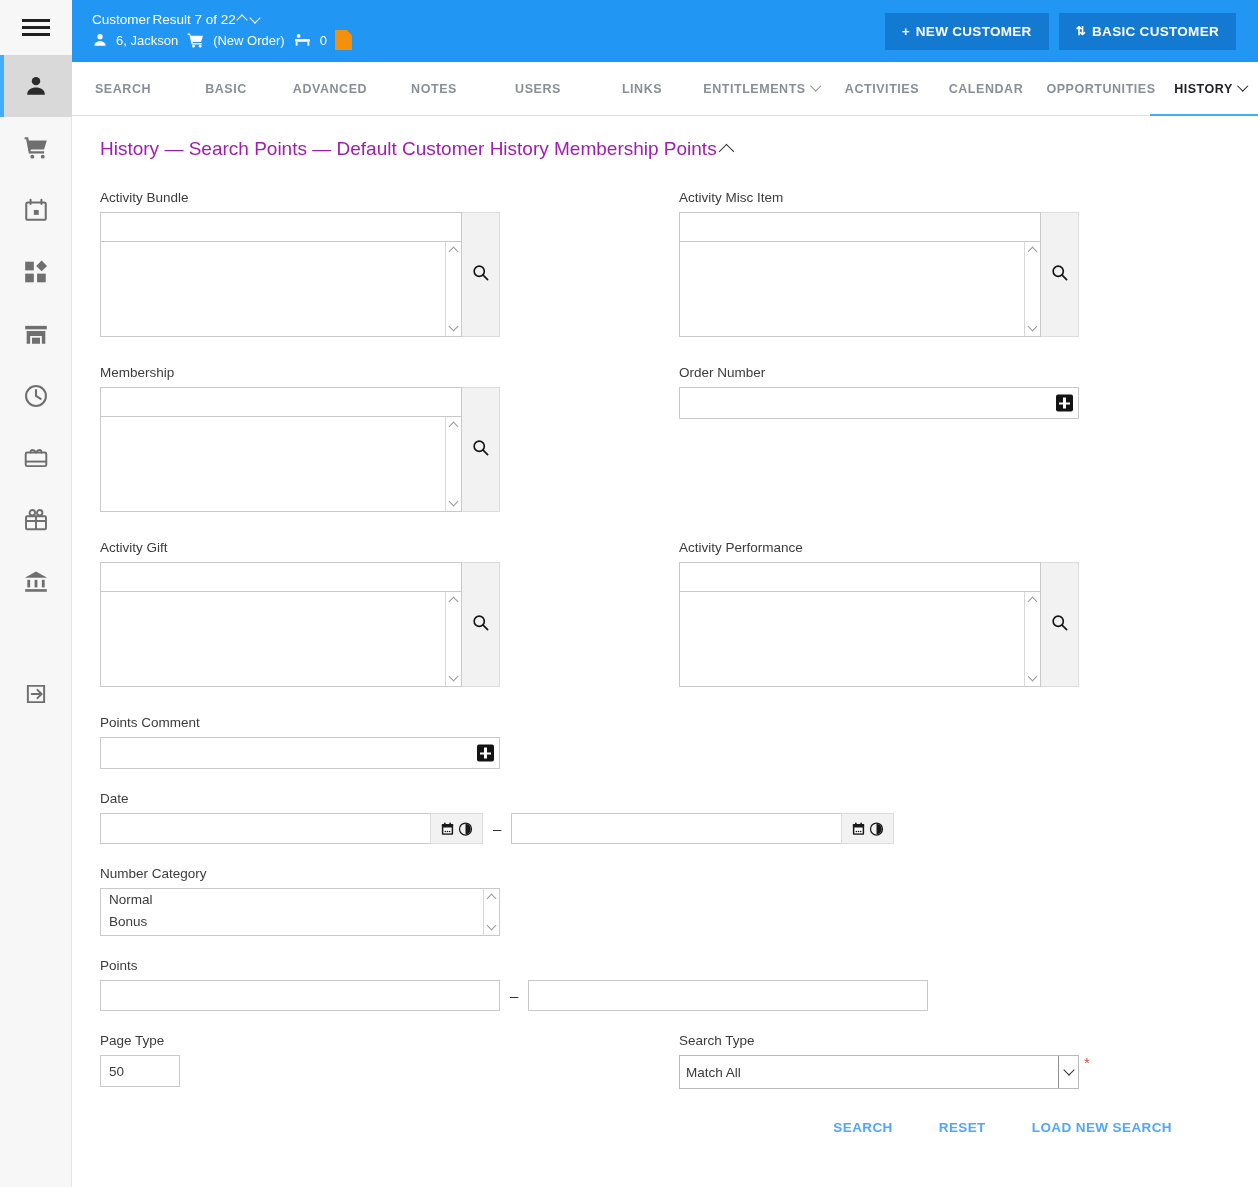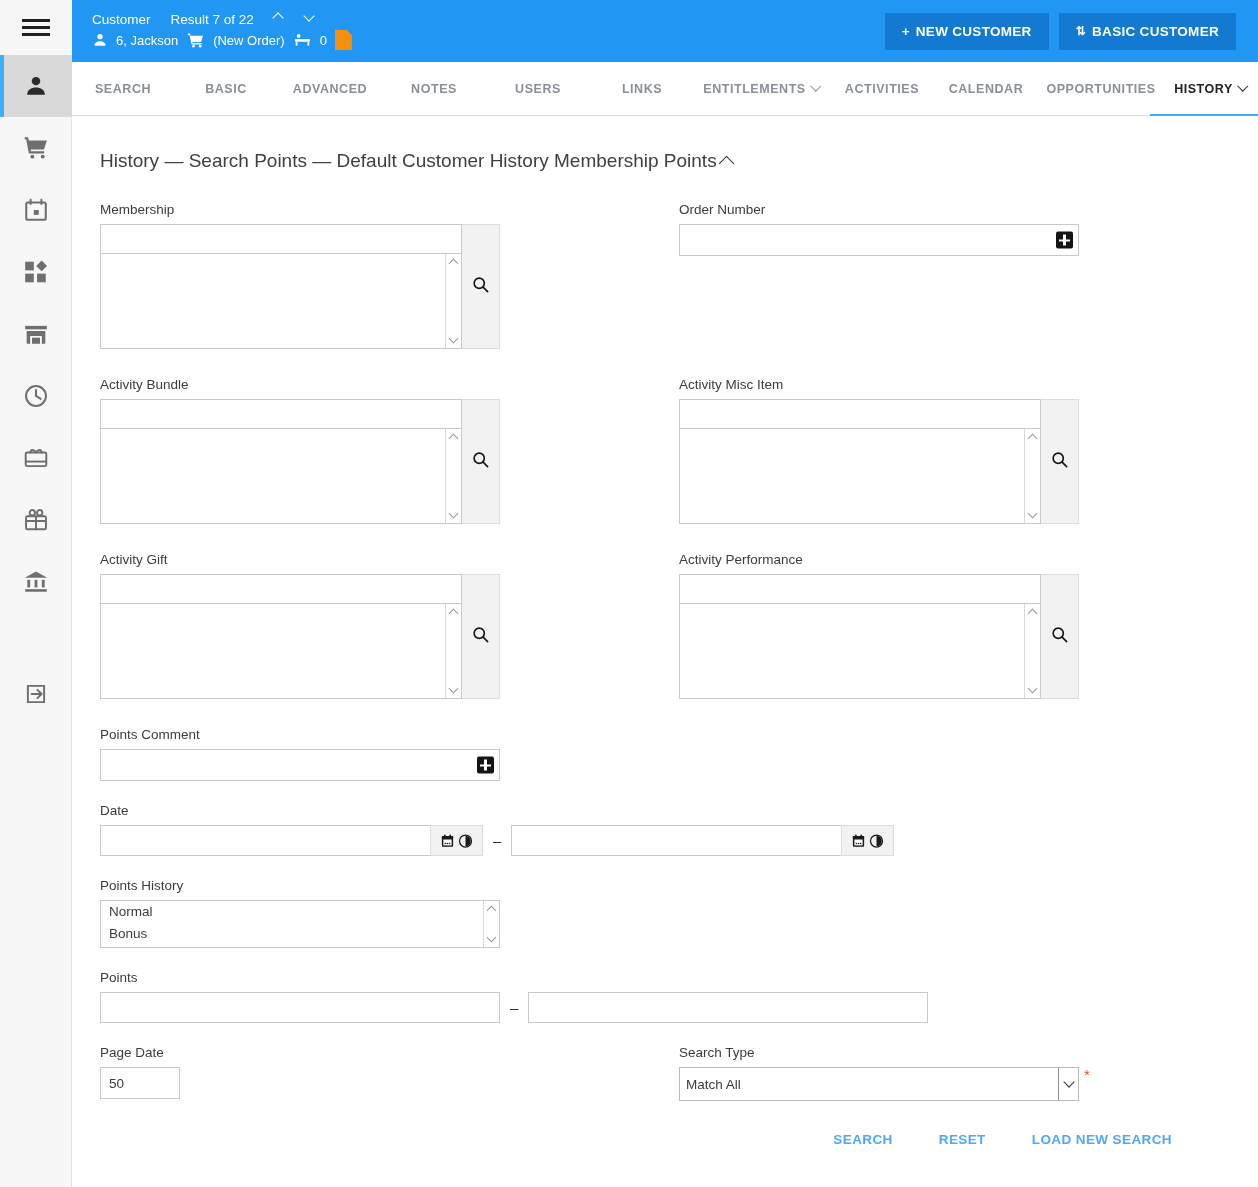--- a/index.html
+++ b/index.html
@@ -45,21 +45,21 @@
 
   
   .topbar {
     position: absolute; left: 72px; top: 0;
     width: 1186px; height: 62px;
     background: #2196f3;
     color: #fff;
     display: flex; align-items: center;
   }
   .topbar-left { padding-left: 20px; display: flex; flex-direction: column; gap: 3px; }
-  .tb-row1 { display: flex; gap: 20px; font-size: 13.5px; }
+  .tb-row1 { display: flex; align-items: center; gap: 2px; font-size: 13.5px; }
   .tb-customer { font-weight: 400; }
   .tb-result { font-size: 13.5px; }
   .caret-up, .caret-down {
     display: inline-block; width: 11px; height: 11px; position: relative; cursor: pointer;
   }
   .caret-up::after, .caret-down::after {
     content: ""; position: absolute; left: 0; top: 2px;
     width: 7px; height: 7px;
     border-left: 1.6px solid #fff; border-top: 1.6px solid #fff;
   }
@@ -110,23 +110,23 @@
   }
 
   
   .content {
     position: absolute; left: 72px; top: 116px;
     width: 1186px; height: 1071px;
     background: #fff;
     padding: 20px 0 0 28px;
   }
   .page-title {
-    font-size: 19px; color: #404040; font-weight: normal;
+    font-size: 19px; color: #a21caf; font-weight: normal;
     display: flex; align-items: center; gap: 4px;
-    margin: 14px 0 30px 0;
+    margin: 2px 0 30px 0;
   }
   .title-collapse {
     display: inline-block; width: 14px; height: 14px; position: relative; cursor: pointer;
   }
   .title-collapse::after {
     content: ""; position: absolute; left: 0; top: 4px;
     width: 10px; height: 10px;
     border-left: 1.7px solid #333; border-top: 1.7px solid #333;
     transform: rotate(45deg);
   }
@@ -483,52 +483,20 @@
 
   <div class="content">
 
     <div class="page-title">
       <span>History — Search Points — Default Customer History Membership Points</span>
       <span class="title-collapse"></span>
     </div>
 
     <div class="row mb28">
       <div class="col">
-        <label class="fld-label">Membership</label>
-        <div class="lookup">
-          <div class="lookup-inner">
-            <input class="lk-text" type="text" value="" style="">
-            <div class="lk-list tall">
-              <div class="lk-scroll">
-                <div class="sb-arrow up"></div>
-                <div class="sb-arrow dn"></div>
-              </div>
-            </div>
-          </div>
-          <div class="lk-btn">
-            <span>
-              <svg width="19" height="19" viewBox="0 0 24 24" fill="none" stroke="#161616" stroke-width="2.1">
-                <circle cx="10.4" cy="10.4" r="6.4"></circle>
-                  <path d="M15.3 15.3L21 21" stroke-linecap="round"></path>
-              </svg>
-            </span>
-          </div>
-        </div>
-      </div>
-      <div class="col">
-        <label class="fld-label">Order Number</label>
-        <div class="plusfield">
-          <input class="pf-input" type="text" value="" style="">
-          <span class="pf-plus"></span>
-        </div>
-      </div>
-    </div>
-
-    <div class="row mb28">
-      <div class="col">
         <label class="fld-label">Activity Bundle</label>
         <div class="lookup">
           <div class="lookup-inner">
             <input class="lk-text" type="text" value="" style="">
             <div class="lk-list tall">
               <div class="lk-scroll">
                 <div class="sb-arrow up"></div>
                 <div class="sb-arrow dn"></div>
               </div>
             </div>
@@ -556,20 +524,52 @@
             </div>
           </div>
           <div class="lk-btn">
             <span>
               <svg width="19" height="19" viewBox="0 0 24 24" fill="none" stroke="#161616" stroke-width="2.1">
                 <circle cx="10.4" cy="10.4" r="6.4"></circle>
                   <path d="M15.3 15.3L21 21" stroke-linecap="round"></path>
               </svg>
             </span>
           </div>
+        </div>
+      </div>
+    </div>
+
+    <div class="row mb28">
+      <div class="col">
+        <label class="fld-label">Membership</label>
+        <div class="lookup">
+          <div class="lookup-inner">
+            <input class="lk-text" type="text" value="" style="">
+            <div class="lk-list tall">
+              <div class="lk-scroll">
+                <div class="sb-arrow up"></div>
+                <div class="sb-arrow dn"></div>
+              </div>
+            </div>
+          </div>
+          <div class="lk-btn">
+            <span>
+              <svg width="19" height="19" viewBox="0 0 24 24" fill="none" stroke="#161616" stroke-width="2.1">
+                <circle cx="10.4" cy="10.4" r="6.4"></circle>
+                  <path d="M15.3 15.3L21 21" stroke-linecap="round"></path>
+              </svg>
+            </span>
+          </div>
+        </div>
+      </div>
+      <div class="col">
+        <label class="fld-label">Order Number</label>
+        <div class="plusfield">
+          <input class="pf-input" type="text" value="" style="">
+          <span class="pf-plus"></span>
         </div>
       </div>
     </div>
 
     <div class="row mb28">
       <div class="col">
         <label class="fld-label">Activity Gift</label>
         <div class="lookup">
           <div class="lookup-inner">
             <input class="lk-text" type="text" value="" style="">
@@ -669,21 +669,21 @@
                 <circle cx="12" cy="12" r="9.6" fill="none" stroke="#1a1a1a" stroke-width="2"></circle>
                 <path d="M12 3.5a8.5 8.5 0 0 1 0 17z" fill="#1a1a1a"></path>
               </svg>
             </span>
           </div>
         </div>
       </div>
     </div>
 
     <div class="mb24">
-      <label class="fld-label">Points History</label>
+      <label class="fld-label">Number Category</label>
       <div class="selbox">
         <div class="opt">Normal</div>
         <div class="opt">Bonus</div>
         <div class="sb">
           <div class="sb-arrow up"></div>
           <div class="sb-arrow dn"></div>
         </div>
       </div>
     </div>
 
@@ -691,21 +691,21 @@
       <label class="fld-label">Points</label>
       <div class="numrange">
         <input class="num-input" type="text" value="" style="">
         <span class="dash">–</span>
         <input class="num-input" type="text" value="" style="">
       </div>
     </div>
 
     <div class="row">
       <div class="col">
-        <label class="fld-label">Page Date</label>
+        <label class="fld-label">Page Type</label>
         <input class="pagesize-input" type="text" value="50" style="">
       </div>
       <div class="col">
         <label class="fld-label">Search Type</label>
         <div class="searchtype-wrap">
           <div class="st-box">
             <input class="searchtype" type="text" readonly="" value="Match All" style="">
             <span class="st-arrow"></span>
           </div>
           <span class="req">*</span>

